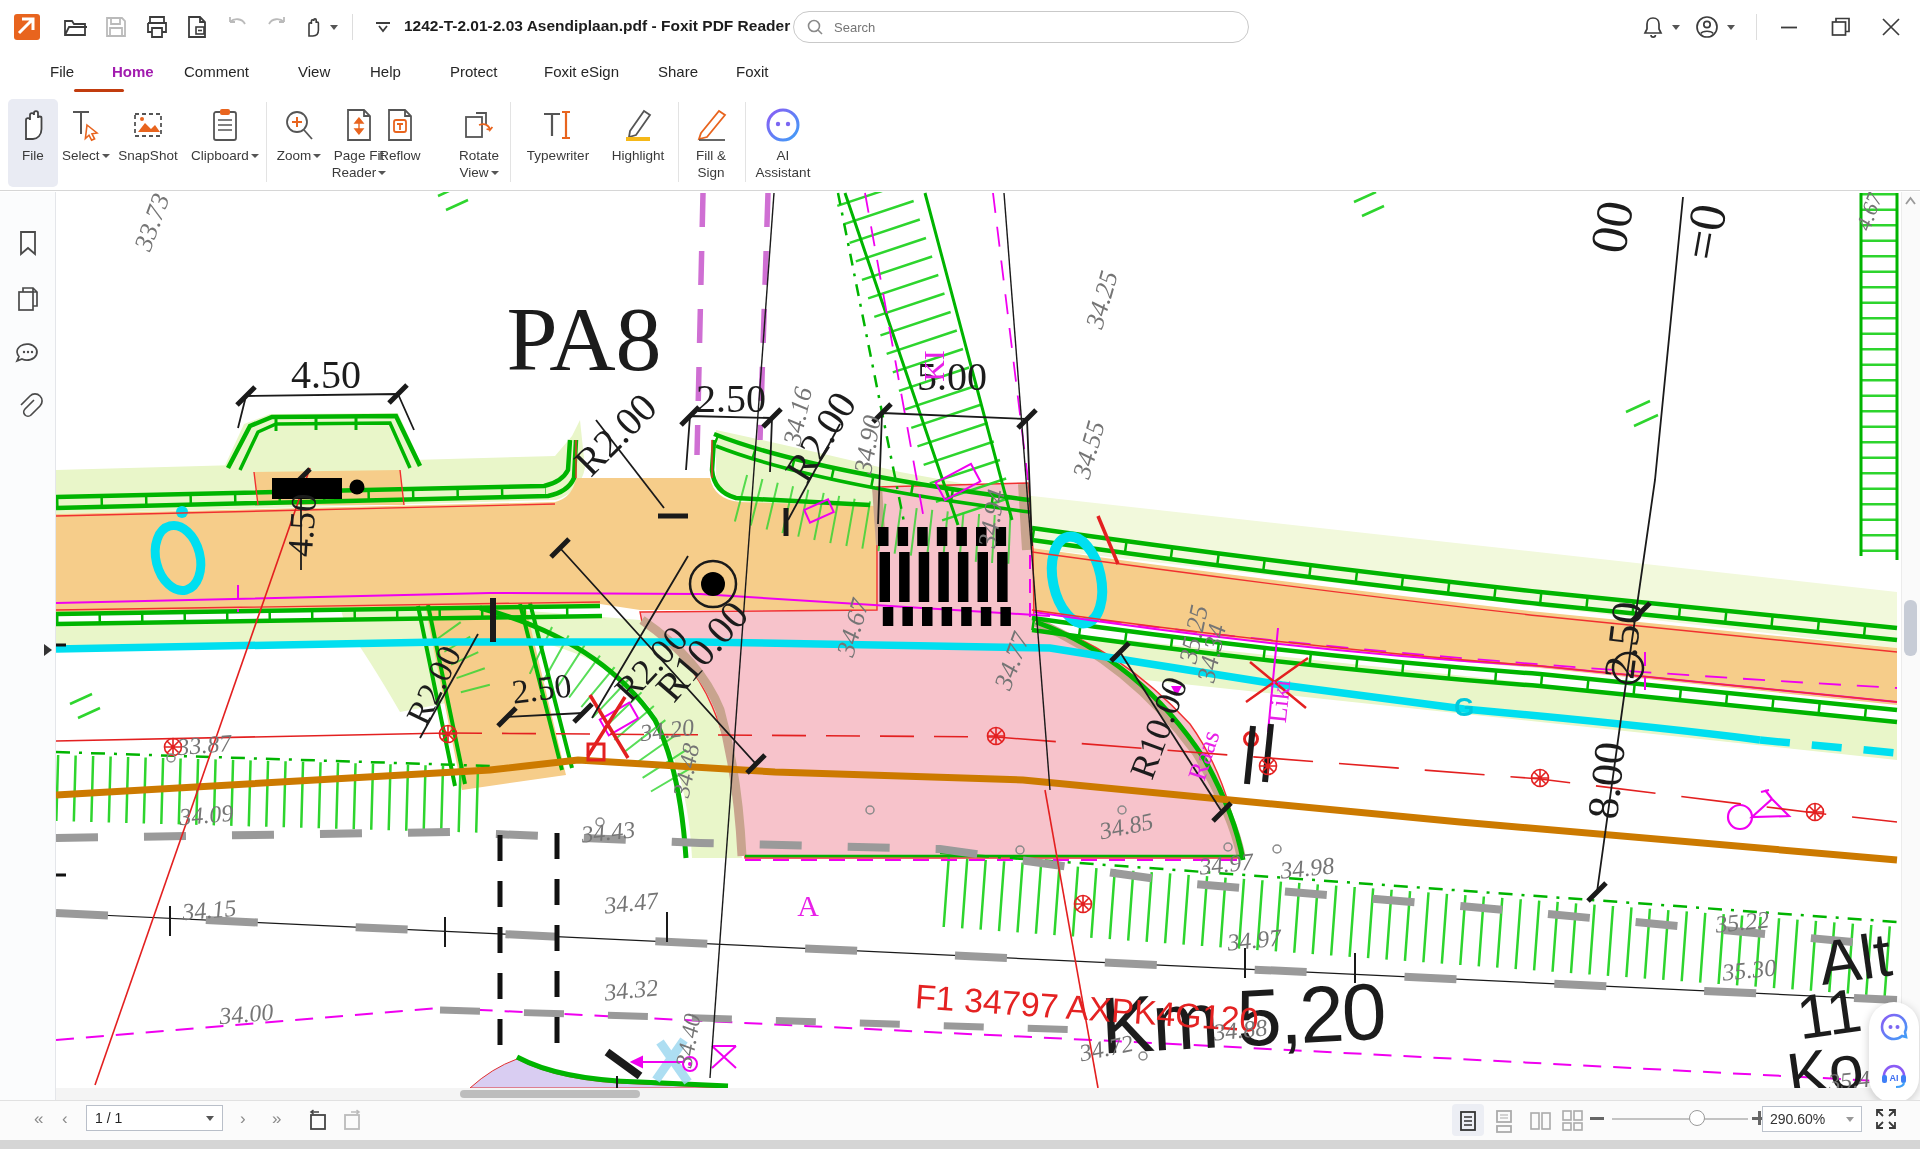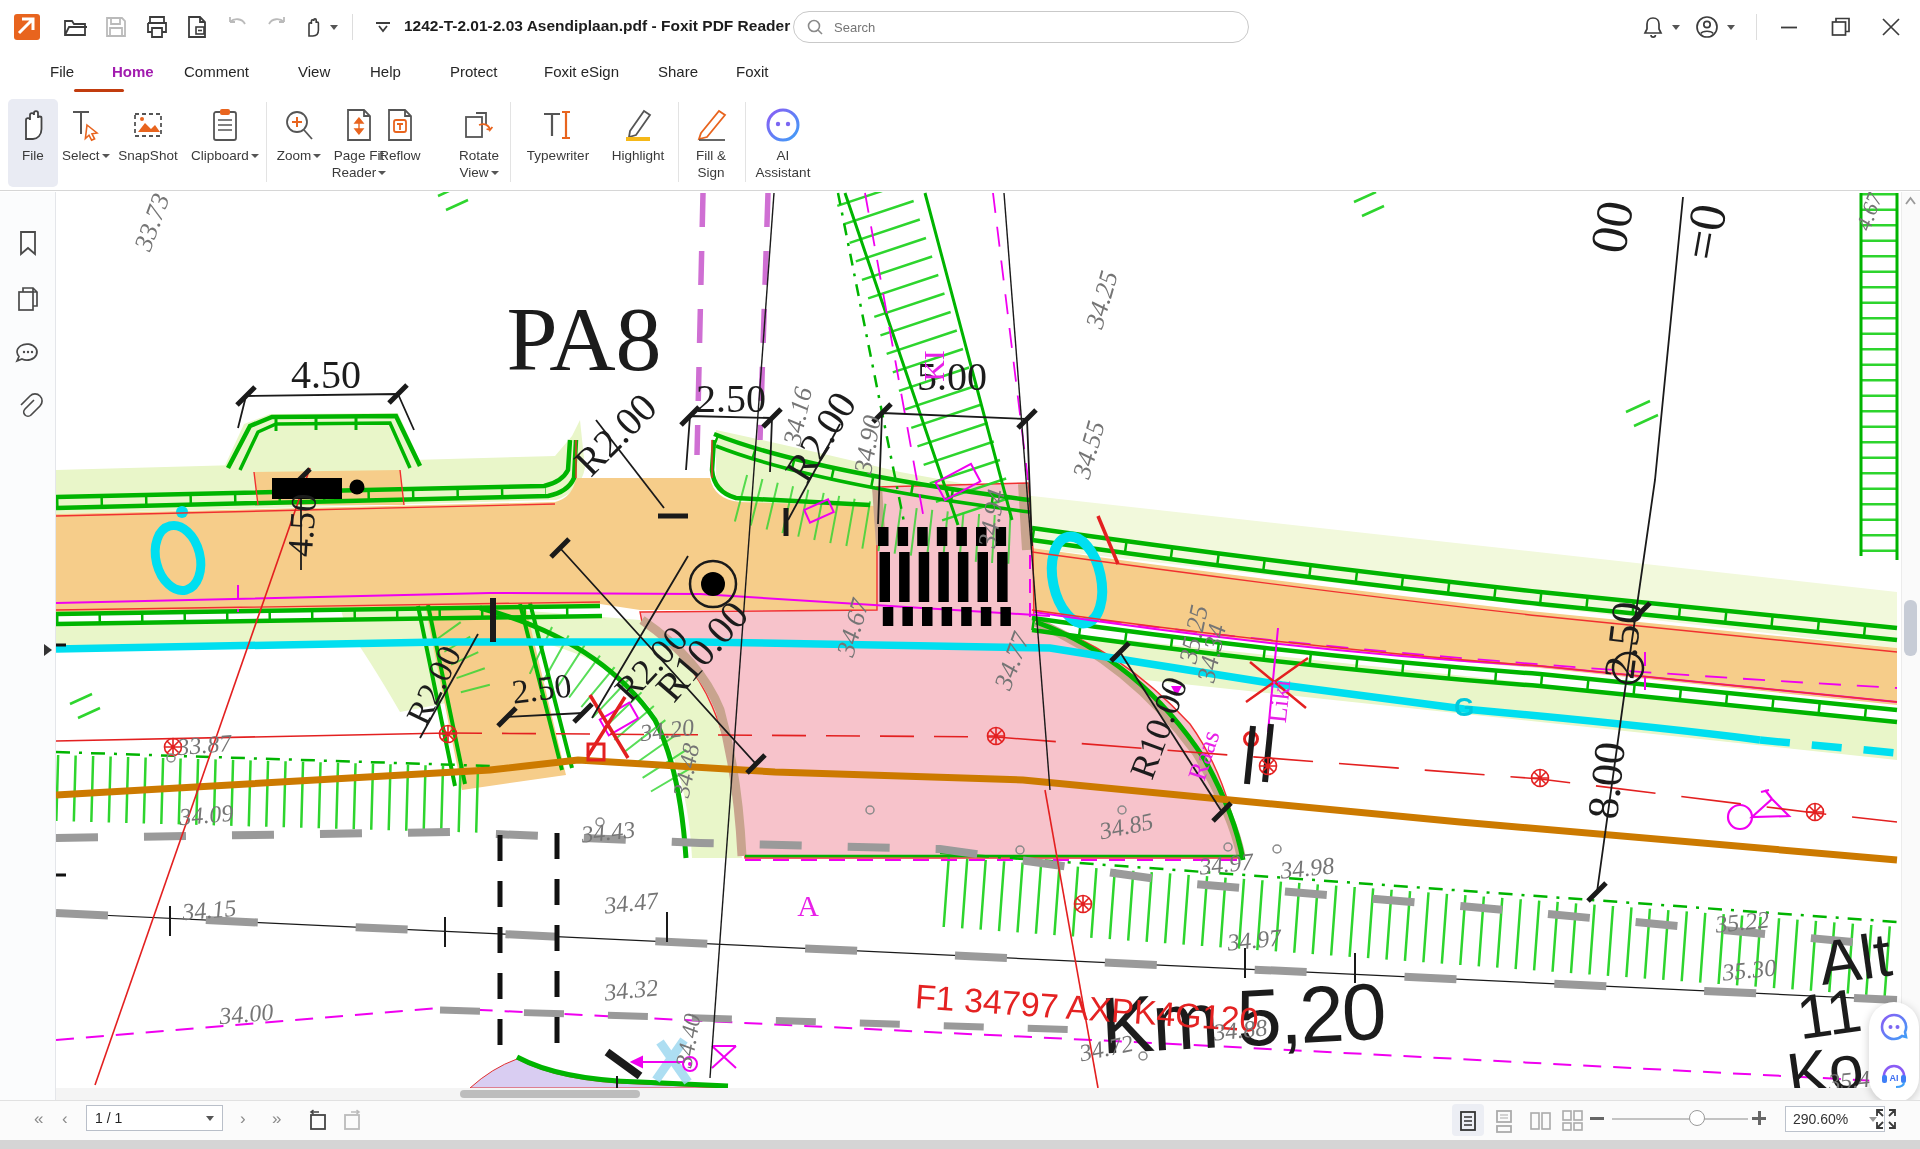--- a/index.html
+++ b/index.html
@@ -35,21 +35,21 @@
   #content{left:56px;top:192px;width:1845px;height:908px;background:#fff;overflow:hidden;}
   
   #vscroll{left:1901px;top:192px;width:19px;height:908px;background:#fafafa;border-left:1px solid #ececec;box-sizing:border-box;}
   #vthumb{left:1904px;top:600px;width:13px;height:56px;background:#c7ccd6;border-radius:6px;cursor:pointer;}
   #hscroll{left:56px;top:1088px;width:1845px;height:12px;background:#f4f4f4;}
   #hthumb{left:460px;top:1090px;width:180px;height:8px;background:#bdbdbd;border-radius:4px;cursor:pointer;}
   
   #statusbar{left:0;top:1100px;width:1920px;height:40px;background:#fbfbfb;border-top:1px solid #e1e1e1;box-sizing:border-box;font-size:14px;color:#555;}
   .st-btn{top:8px;font-size:17px;color:#8a8a8a;cursor:pointer;}
   #pagebox{left:86px;top:4px;width:137px;height:26px;border:1px solid #b9bfc9;background:#fff;display:flex;align-items:center;justify-content:space-between;padding:0 8px;box-sizing:border-box;cursor:text;}
-  #zoombox{left:1762px;top:5px;width:100px;height:26px;border:1px solid #bcc2cc;background:#fff;display:flex;align-items:center;justify-content:space-between;padding:0 7px;box-sizing:border-box;font-size:14px;color:#333;cursor:pointer;margin-left:23px;}
+  #zoombox{left:1762px;top:5px;width:100px;height:26px;border:1px solid #bcc2cc;background:#fff;display:flex;align-items:center;justify-content:space-between;padding:0 7px;box-sizing:border-box;font-size:14px;color:#333;cursor:pointer;}
   #btmstrip{left:0;top:1140px;width:1920px;height:9px;background:#d5d5d5;}
   .lay-ico{top:8px;width:24px;height:24px;cursor:pointer;}
   
   #fab{left:1869px;top:1002px;width:50px;height:101px;background:#fff;border-radius:25px;box-shadow:0 2px 10px rgba(0,0,0,.2);}
   
 </style>
 </head>
 <body>
 
 <div id="win">

